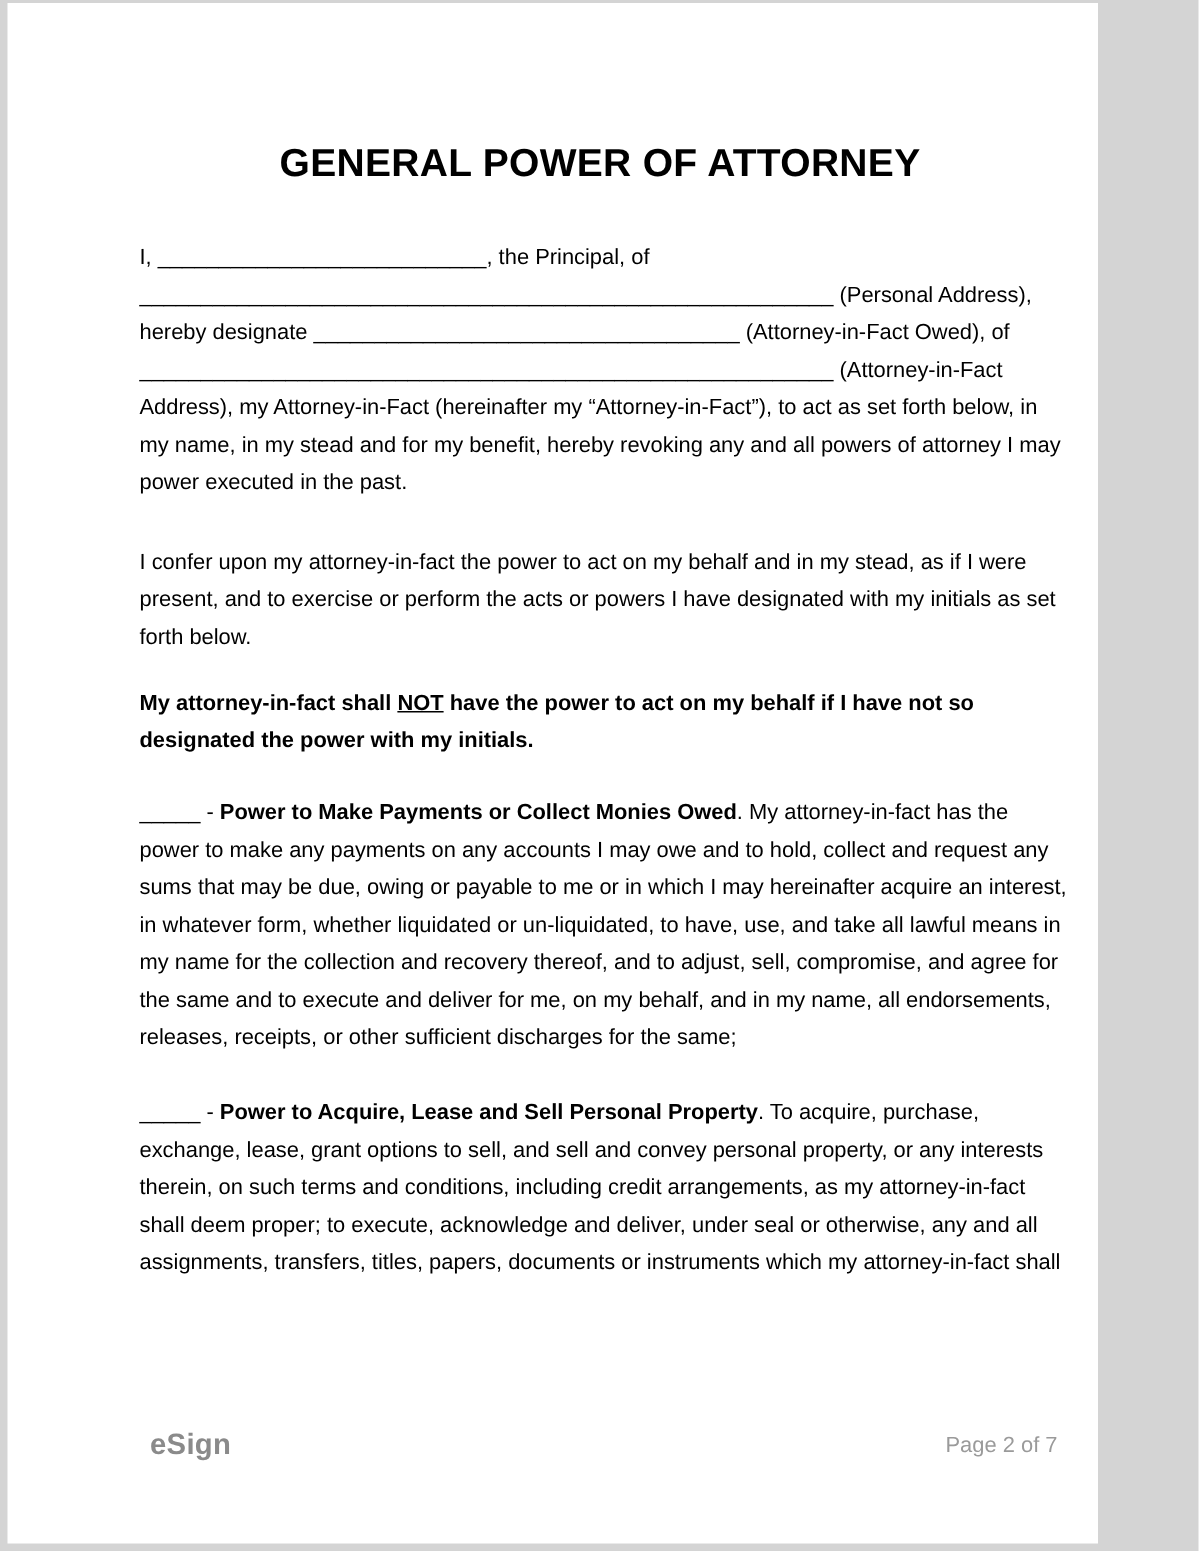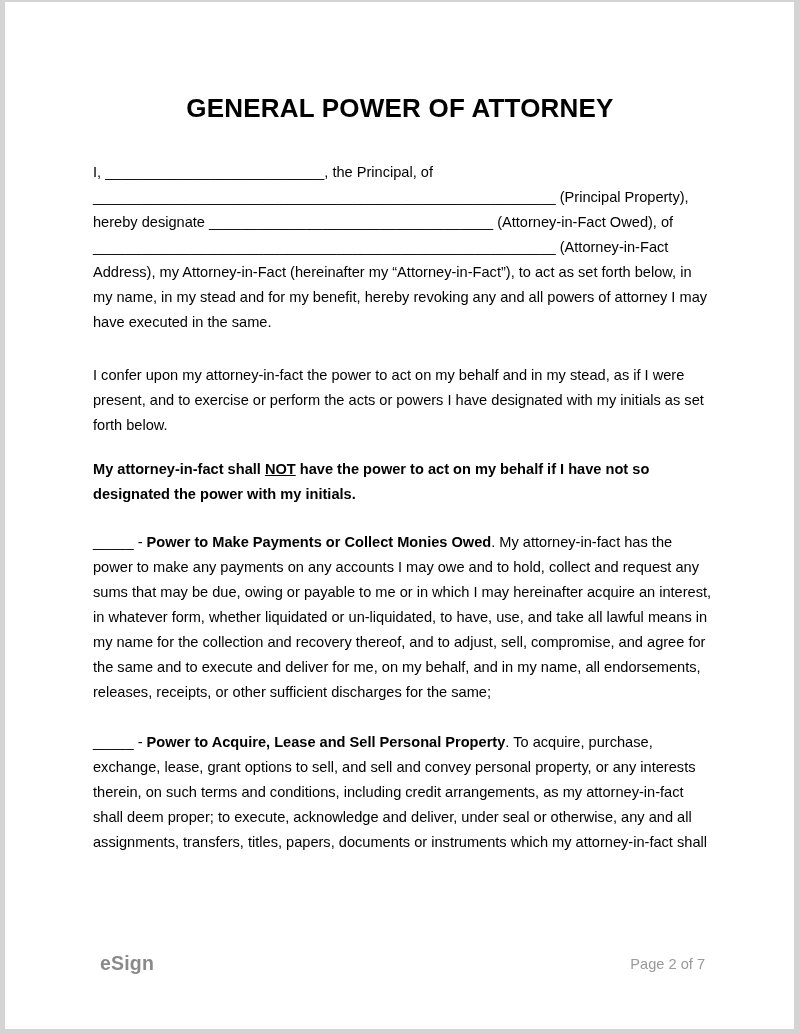--- a/index.html
+++ b/index.html
@@ -9,21 +9,21 @@
     background: #d4d4d4;
     overflow: hidden;
     position: relative;
     font-family: "Liberation Sans", sans-serif;
     color: #000000;
   }
   .page {
     position: absolute;
     left: 5px;
     top: 2px;
-    width: 789px;
+    width: 727px;
     height: 1027px;
     background: #ffffff;
   }
   .content {
     position: absolute;
     left: 88px;
     top: 0;
     width: 614px;
   }
   .title {
@@ -78,26 +78,26 @@
 </head>
 <body>
 
 <div class="page">
   <div class="content">
 
     <h1 class="title">GENERAL POWER OF ATTORNEY</h1>
 
     <div class="para intro">
       <div class="line">I, ___________________________, the Principal, of</div>
-      <div class="line">_________________________________________________________ (Principal Property),</div>
+      <div class="line">_________________________________________________________ (Personal Address),</div>
       <div class="line">hereby designate ___________________________________ (Attorney-in-Fact Owed), of</div>
       <div class="line">_________________________________________________________ (Attorney-in-Fact</div>
       <div class="line">Address), my Attorney-in-Fact (hereinafter my “Attorney-in-Fact”), to act as set forth below, in</div>
       <div class="line">my name, in my stead and for my benefit, hereby revoking any and all powers of attorney I may</div>
-      <div class="line">have executed in the same.</div>
+      <div class="line">power executed in the past.</div>
     </div>
 
 
     <div class="para confer">
       <div class="line">I confer upon my attorney-in-fact the power to act on my behalf and in my stead, as if I were</div>
       <div class="line">present, and to exercise or perform the acts or powers I have designated with my initials as set</div>
       <div class="line">forth below.</div>
     </div>
 
     <div class="para notice">

